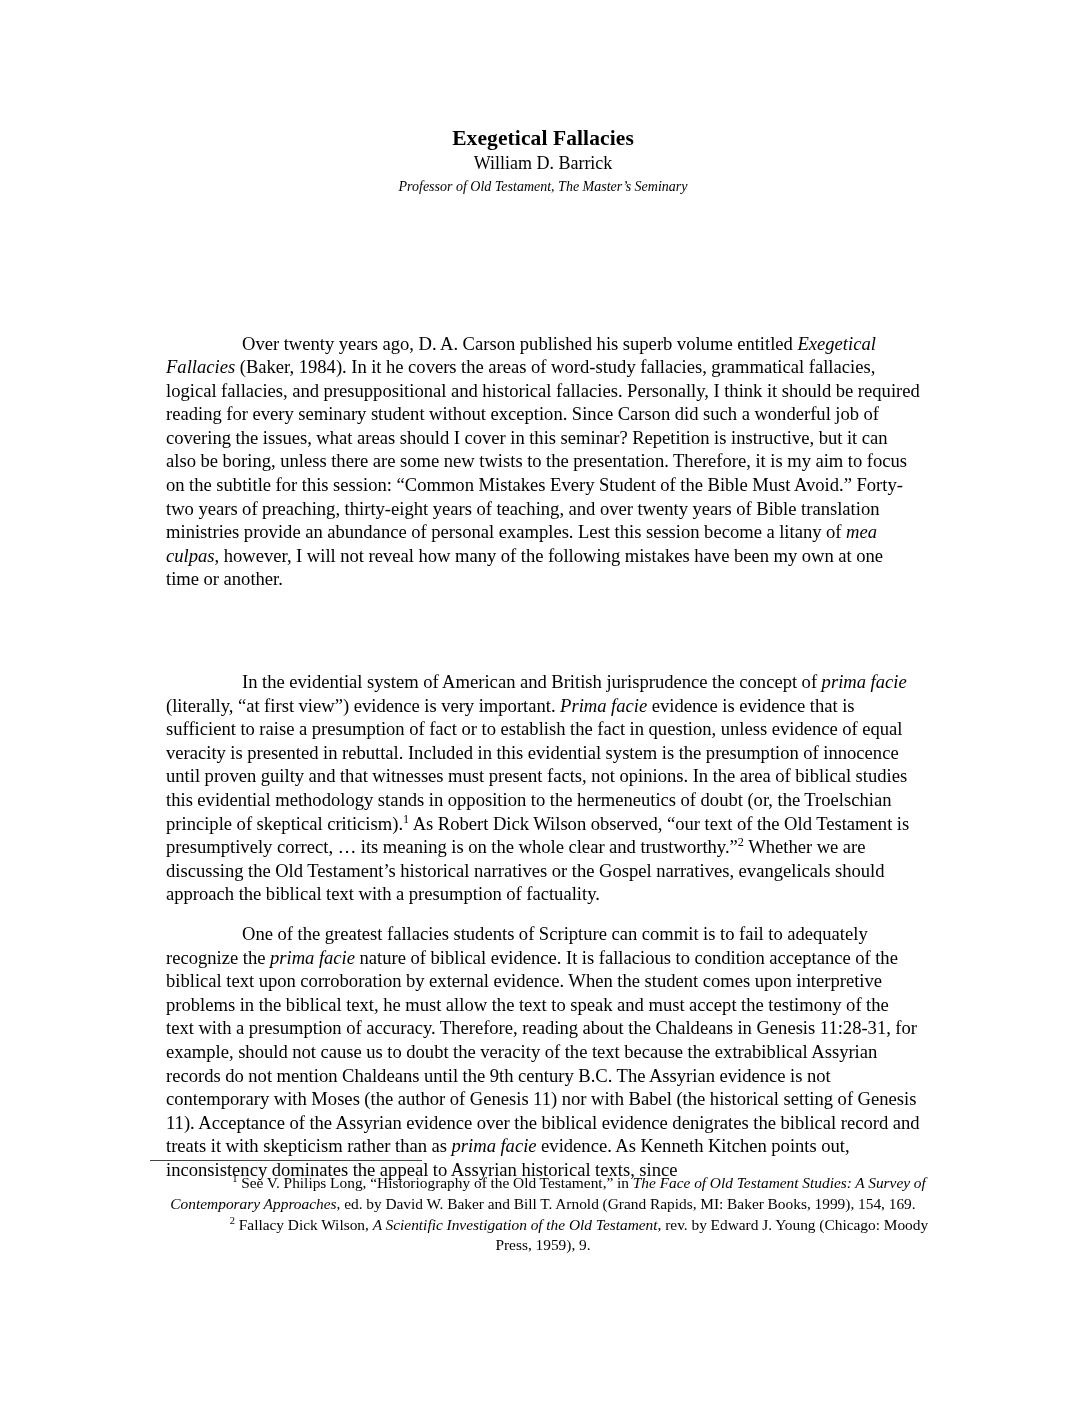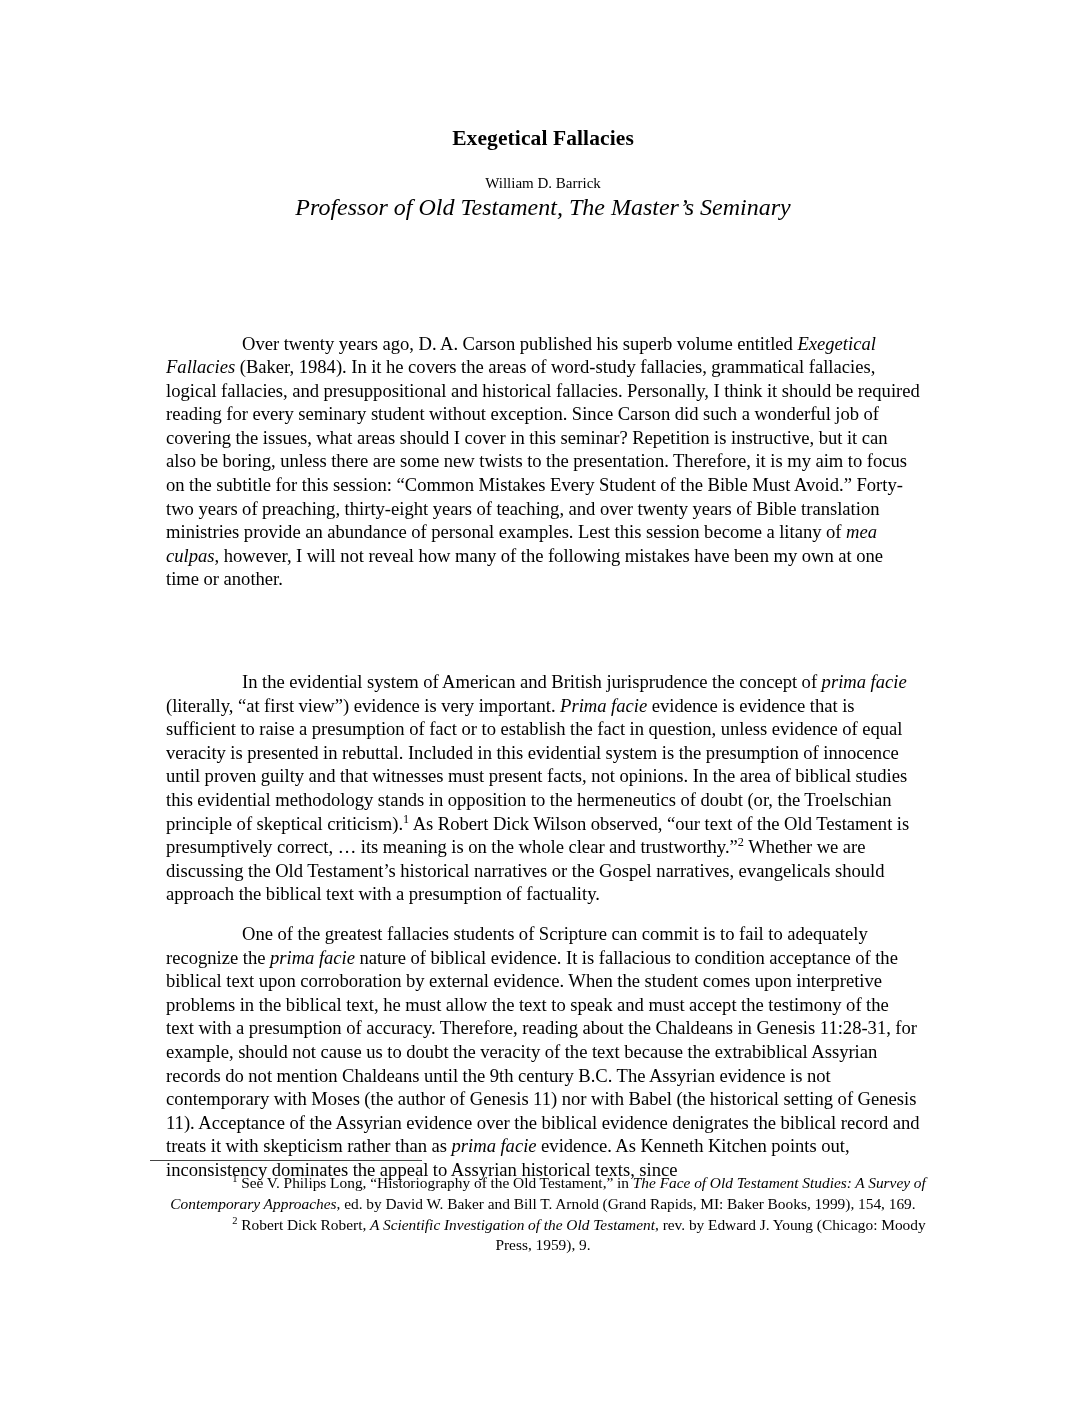--- a/index.html
+++ b/index.html
@@ -38,27 +38,26 @@
     line-height: 25px;
     letter-spacing: 0.1px;
   }
   .doc-subtitle {
     font-size: 18.5px;
     font-weight: bold;
     line-height: 24px;
     letter-spacing: -0.05px;
   }
   .doc-author {
-    font-size: 15px;
+    font-size: 18px;
     font-weight: normal;
     line-height: 24px;
-    margin-top: 20px;
   }
   .doc-affiliation {
-    font-size: 24px;
+    font-size: 14px;
     font-style: italic;
     font-weight: normal;
     line-height: 24px;
   }
 
   
   .body-col {
     position: absolute;
     left: 150px;
     top: 292px;
@@ -139,16 +138,16 @@
     <div class="spacer-line"></div>
     <div class="spacer-line"></div>
     <p class="para"><span>In the evidential system of American and British jurisprudence the concept of </span><i>prima facie</i><span> (literally, “at first view”) evidence is very important. </span><i>Prima facie</i><span> evidence is evidence that is sufficient to raise a presumption of fact or to establish the fact in question, unless evidence of equal veracity is presented in rebuttal. Included in this evidential system is the presumption of innocence until proven guilty and that witnesses must present facts, not opinions. In the area of biblical studies this evidential methodology stands in opposition to the hermeneutics of doubt (or, the Troelschian principle of skeptical criticism).</span><sup>1</sup><span> As Robert Dick Wilson observed, “our text of the Old Testament is presumptively correct, … its meaning is on the whole clear and trustworthy.”</span><sup>2</sup><span> Whether we are discussing the Old Testament’s historical narratives or the Gospel narratives, evangelicals should approach the biblical text with a presumption of factuality.</span></p>
     <p class="para"><span>One of the greatest fallacies students of Scripture can commit is to fail to adequately recognize the </span><i>prima facie</i><span> nature of biblical evidence. It is fallacious to condition acceptance of the biblical text upon corroboration by external evidence. When the student comes upon interpretive problems in the biblical text, he must allow the text to speak and must accept the testimony of the text with a presumption of accuracy. Therefore, reading about the Chaldeans in Genesis 11:28-31, for example, should not cause us to doubt the veracity of the text because the extrabiblical Assyrian records do not mention Chaldeans until the 9th century B.C. The Assyrian evidence is not contemporary with Moses (the author of Genesis 11) nor with Babel (the historical setting of Genesis 11). Acceptance of the Assyrian evidence over the biblical evidence denigrates the biblical record and treats it with skepticism rather than as </span><i>prima facie</i><span> evidence. As Kenneth Kitchen points out, inconsistency dominates the appeal to Assyrian historical texts, since</span></p>
 
   </div>
 
   <div class="footnote-area">
     <hr class="footnote-rule">
     <p class="footnote"><sup>1</sup><span> See V. Philips Long, “Historiography of the Old Testament,” in </span><i>The Face of Old Testament Studies: A Survey of Contemporary Approaches</i><span>, ed. by David W. Baker and Bill T. Arnold (Grand Rapids, MI: Baker Books, 1999), 154, 169.</span></p>
-    <p class="footnote"><sup>2</sup><span> Robert Dick Robert, </span><i>A Scientific Investigation of the Old Testament</i><span>, rev. by Edward J. Young (Chicago: Moody Press, 1959), 9.</span></p>
+    <p class="footnote"><sup>2</sup><span> Fallacy Dick Wilson, </span><i>A Scientific Investigation of the Old Testament</i><span>, rev. by Edward J. Young (Chicago: Moody Press, 1959), 9.</span></p>
   </div>
 
 </div>
 
 </body></html>

